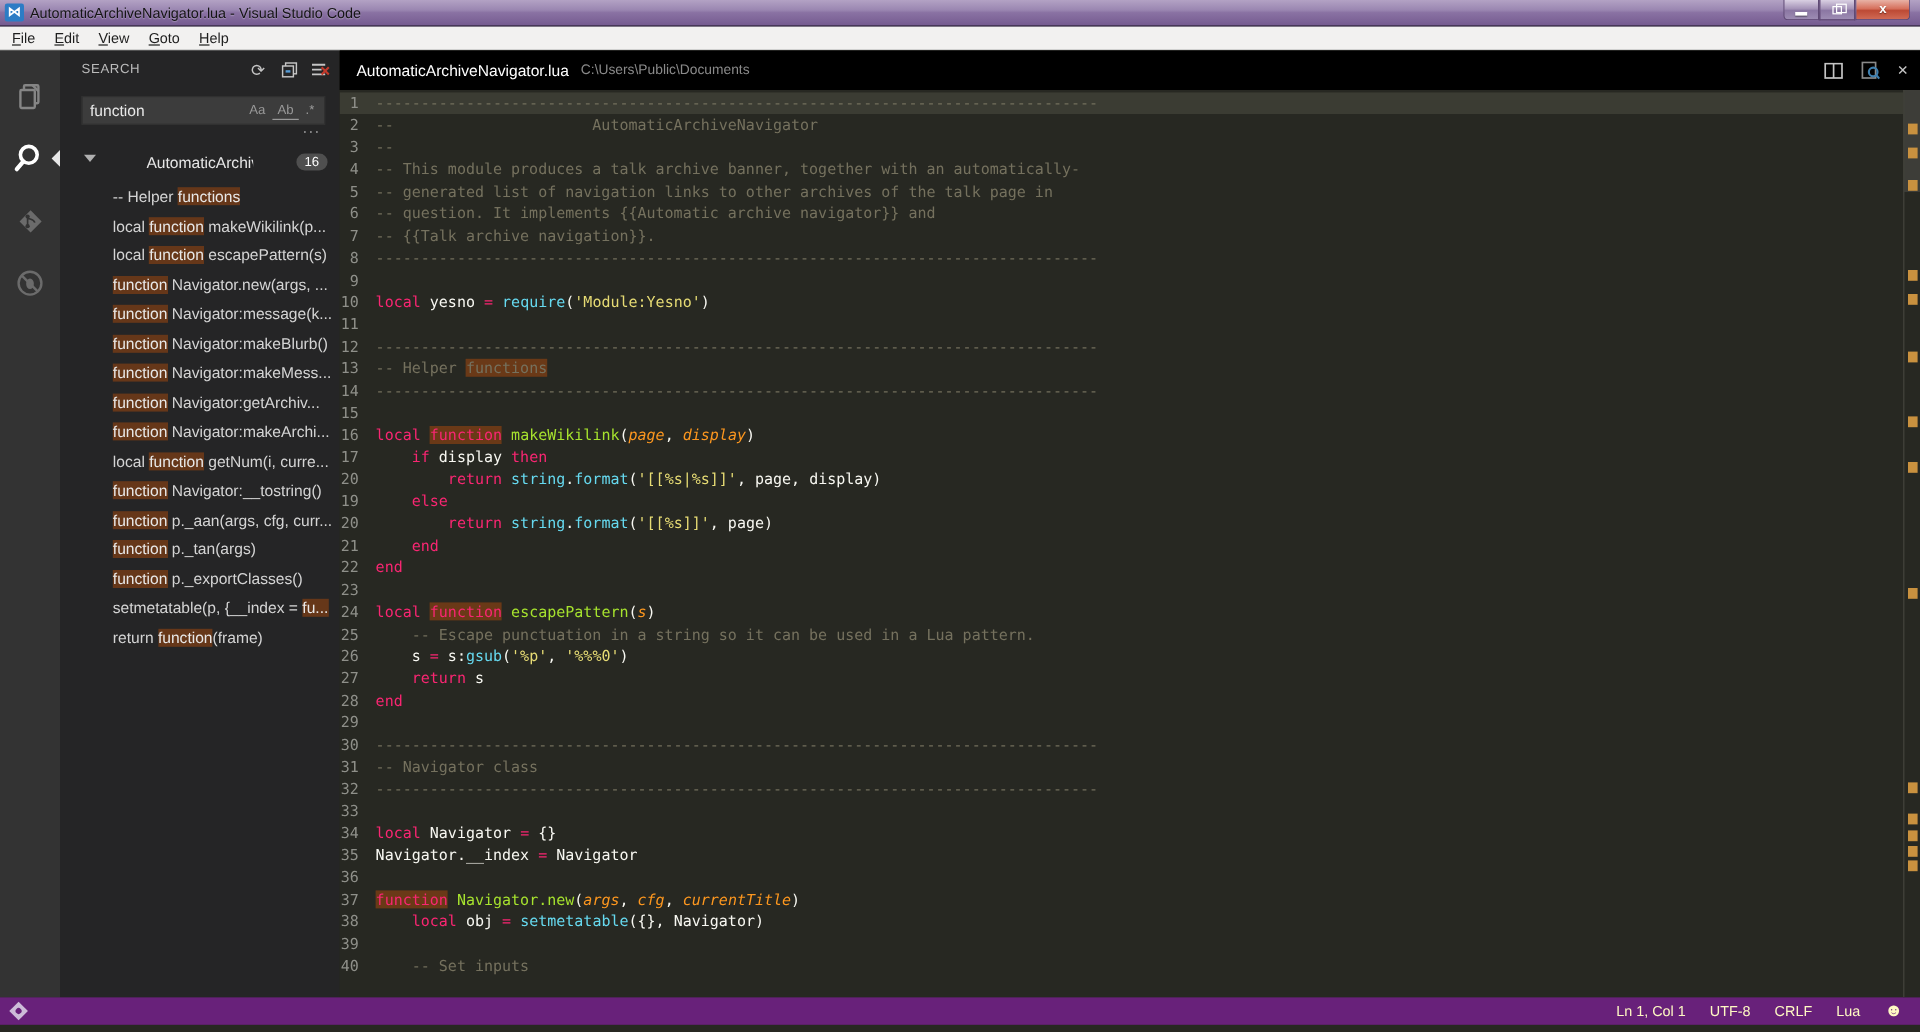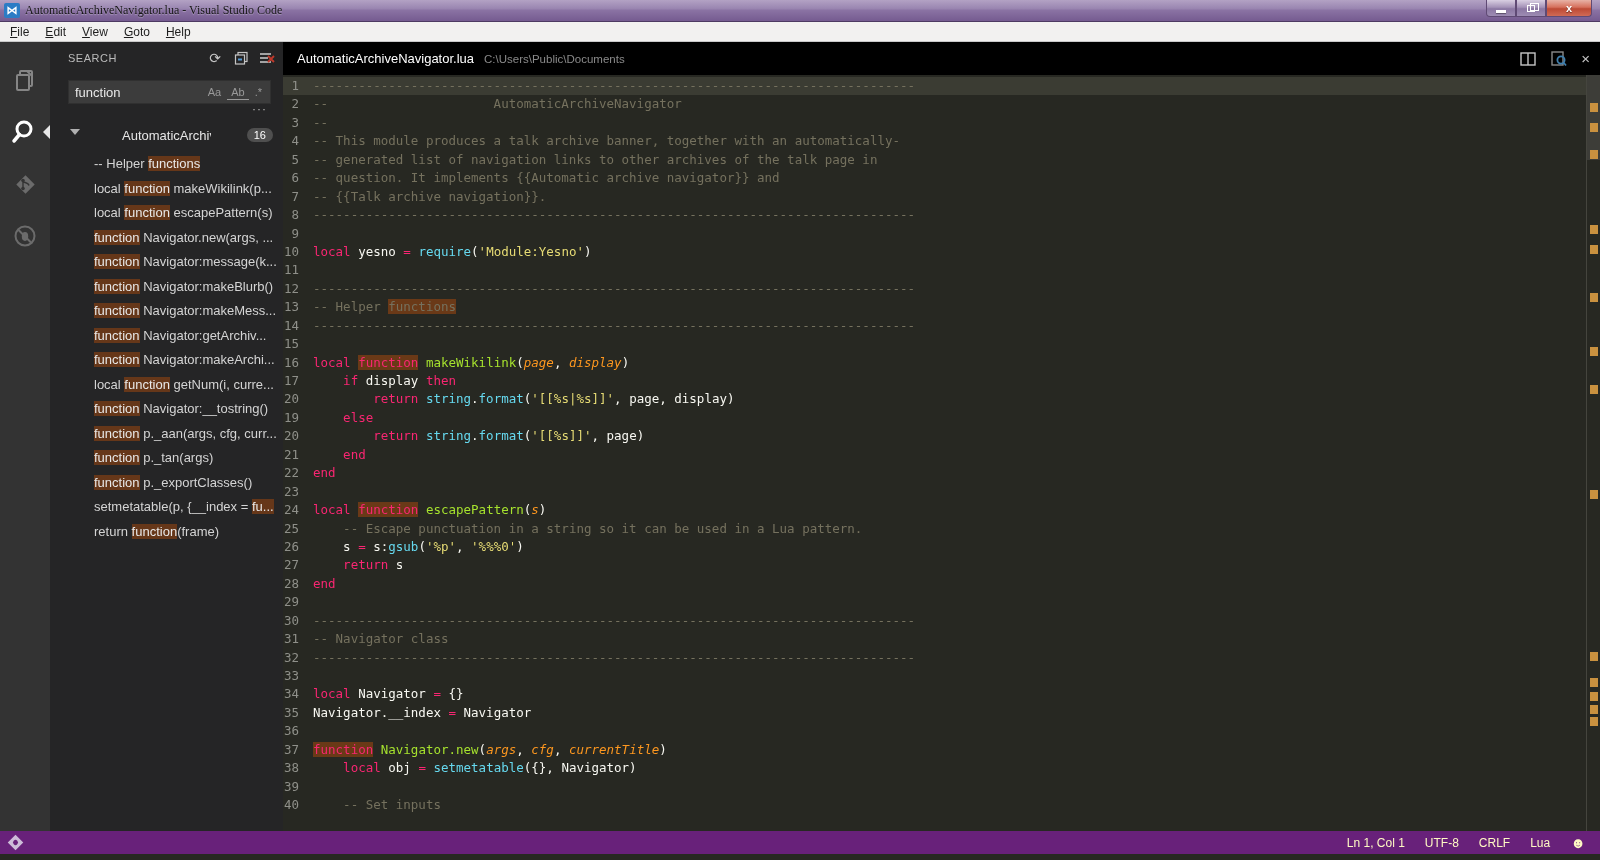--- a/index.html
+++ b/index.html
@@ -4,21 +4,21 @@
 <style>
   * { margin:0; padding:0; box-sizing:border-box; }
   html,body { width:1600px; height:860px; overflow:hidden; background:#272822;
     font-family:"Liberation Sans", sans-serif; }
 
   
   .titlebar { height:22px; background:linear-gradient(180deg,#b3a2c4 0%,#9a86b1 40%,#8a72a3 50%,#755b90 100%);
     border-bottom:1px solid #4d3a62; display:flex; align-items:center; position:relative; }
   .win-icon { width:16px; height:15px; margin:0 5px 0 4px; background:#2c7cc5; border-radius:2px;
     color:#fff; font-size:11px; line-height:15px; text-align:center; font-weight:bold; }
-  .titlebar-text { font-size:12px; color:#141414; text-shadow:0 1px 1px rgba(255,255,255,.35);font-family:Liberation Serif, serif; }
+  .titlebar-text { font-size:12px; color:#141414; text-shadow:0 1px 1px rgba(255,255,255,.35); }
   .win-controls { position:absolute; right:8px; top:0; display:flex; }
   .win-btn { width:30px; height:17px; border:1px solid #5f4a74; border-top:none; display:flex;
     align-items:center; justify-content:center; background:linear-gradient(180deg,#d9cfe2,#a593b8 45%,#8b77a3 55%,#9d8cb3); }
   .win-btn.min { border-radius:0 0 0 4px; }
   .win-btn.close { width:46px; border-radius:0 0 4px 0;
     background:linear-gradient(180deg,#e8b2a6,#d6705c 45%,#bd4a35 55%,#d06a55); }
   .glyph-min { width:10px; height:3px; background:#fff; box-shadow:0 1px 1px rgba(0,0,0,.4); margin-top:6px; }
   .glyph-restore { width:8px; height:7px; border:1px solid #fff; position:relative; background:transparent; }
   .glyph-restore:before { content:""; position:absolute; left:2px; top:-3px; width:7px; height:6px; border:1px solid #fff; }
   .glyph-close { color:#fff; font-size:11px; font-weight:bold; text-shadow:0 1px 1px rgba(0,0,0,.45); }

